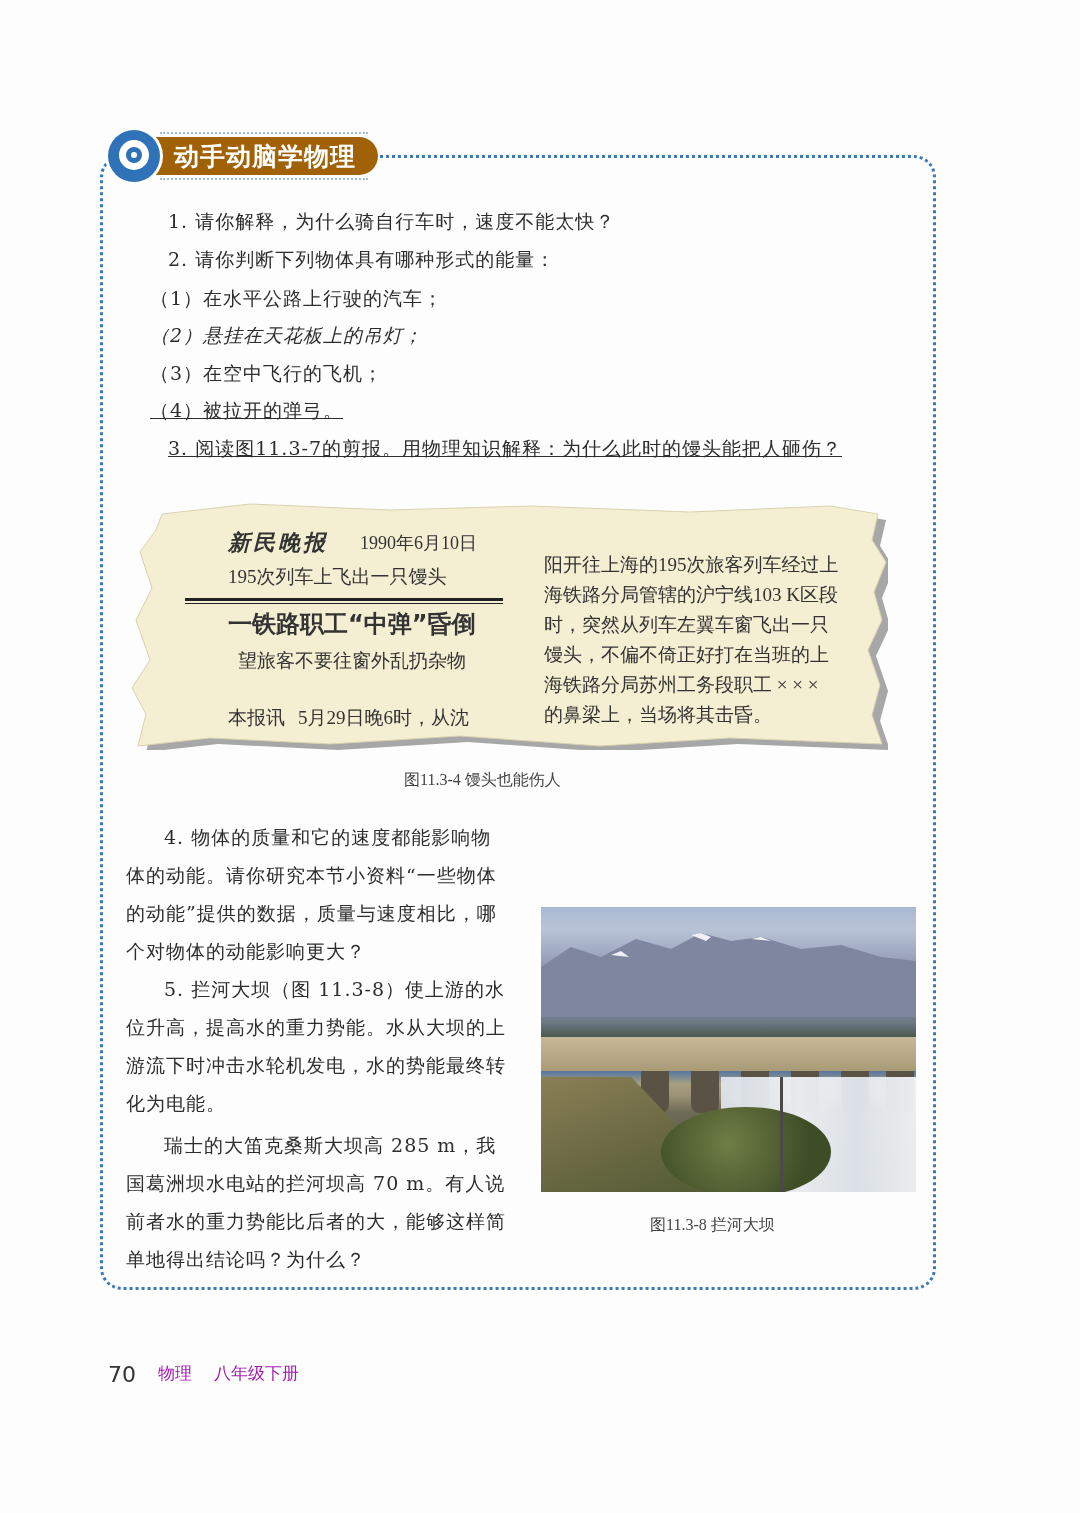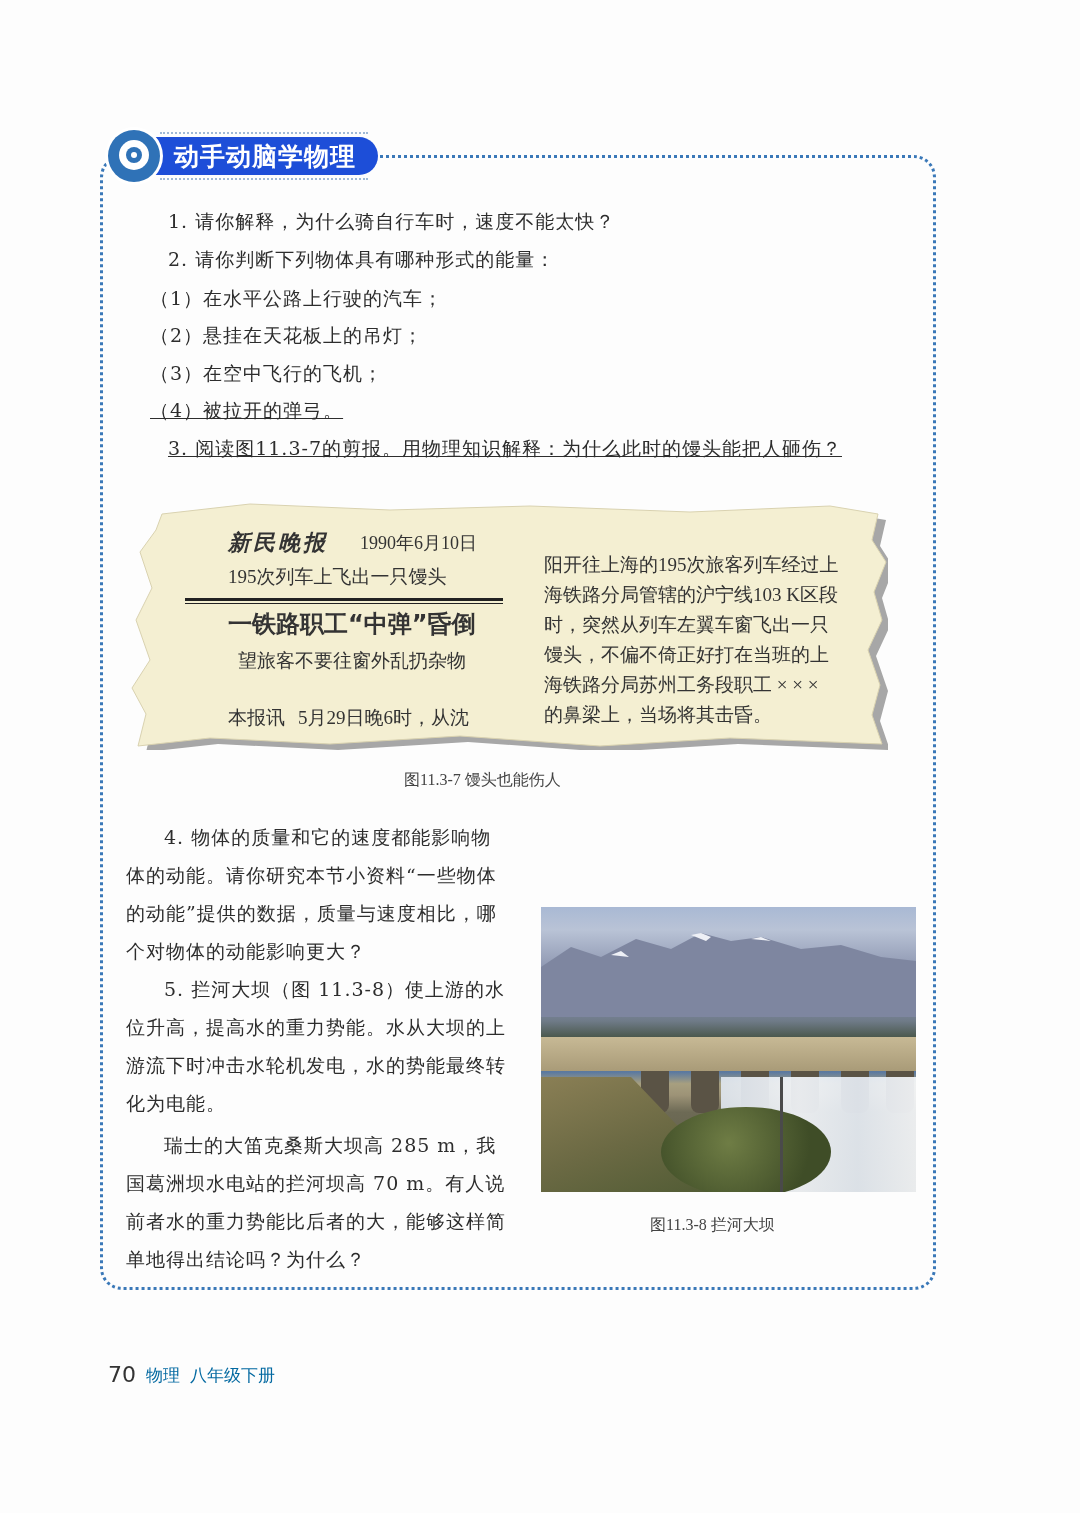--- a/index.html
+++ b/index.html
@@ -23,21 +23,21 @@
     background: #fff;
   }
   .header-logo .dot {
     position: absolute; left: 18px; top: 17px; width: 16px; height: 16px; border-radius: 50%;
     background: #2f72b7;
   }
   .header-logo .dot::after {
     content: ""; position: absolute; left: 5px; top: 5px; width: 6px; height: 6px; border-radius: 50%; background: #fff;
   }
   .header-pill {
-    margin-left: -14px; height: 38px; background: #1d4ed8; border-radius: 0 19px 19px 0;
+    margin-left: -14px; height: 38px; background: #a16207; border-radius: 0 19px 19px 0;
     padding: 0 22px 0 28px; display: flex; align-items: center; color: #fff;
     font-family: "DejaVu Sans", "Liberation Sans", sans-serif; font-size: 25px; font-weight: bold; letter-spacing: 1px;
     position: relative;
   }
   .header-pill::before, .header-pill::after {
     content: ""; position: absolute; left: 14px; right: 10px; border-top: 2px dotted #9fb9d6;
   }
   .header-pill::before { top: -5px; }
   .header-pill::after { bottom: -5px; }
 
@@ -81,41 +81,41 @@
     position: absolute; left: 0; top: 170px; width: 200px; height: 115px;
     background: linear-gradient(160deg, #8a7f55, #6c6a44 50%, #4e5a33);
     clip-path: polygon(0 0, 45% 0, 100% 100%, 0 100%);
   }
   .photo .bush {
     position: absolute; left: 120px; top: 200px; width: 170px; height: 90px; border-radius: 50%;
     background: radial-gradient(circle at 40% 40%, #6f7d45, #3f4d27 70%);
   }
   .photo .pole { position: absolute; left: 239px; top: 170px; width: 3px; height: 115px; background: #4a4a4a; }
 
-  .footer { position: absolute; left: 108px; top: 1362px; display: flex; align-items: flex-end; gap: 10px; }
+  .footer { position: absolute; left: 108px; top: 1362px; display: flex; align-items: flex-start; gap: 22px; }
   .page-num { font-family: "DejaVu Sans", "Liberation Sans", sans-serif; font-size: 22px; color: #333; }
-  .footer-text { font-family: "DejaVu Sans", "Liberation Sans", sans-serif; font-size: 17px; color: #0369a1; }
+  .footer-text { font-family: "DejaVu Sans", "Liberation Sans", sans-serif; font-size: 17px; color: #a21caf; }
 </style>
 </head>
 <body>
 
 <div class="frame"></div>
 
 <div class="header-tab">
   <div class="header-logo">
     <div class="ring"></div>
       <div class="dot"></div>
   </div>
   <div class="header-pill">动手动脑学物理</div>
 </div>
 
 <div class="q" style="left:168px; top:202px;">1. 请你解释，为什么骑自行车时，速度不能太快？</div>
 <div class="q" style="left:168px; top:240px;">2. 请你判断下列物体具有哪种形式的能量：</div>
 <div class="q" style="left:150px; top:279px;">（1）在水平公路上行驶的汽车；</div>
-<div class="q" style="left:150px; top:316px;">（2）悬挂在天花板上的吊灯；</div>
+<div class="q" style="left:150px; top:316px;font-style:italic;">（2）悬挂在天花板上的吊灯；</div>
 <div class="q" style="left:150px; top:354px;">（3）在空中飞行的飞机；</div>
 <div class="q" style="left:150px; top:391px;text-decoration:underline;">（4）被拉开的弹弓。</div>
 <div class="q" style="left:168px; top:429px;text-decoration:underline;">3. 阅读图11.3-7的剪报。用物理知识解释：为什么此时的馒头能把人砸伤？</div>
 
 <div class="clip">
   <svg width="758" height="250" viewBox="0 0 758 250">
     <path d="M32,14 L120,4 L260,10 L400,6 L560,12 L700,6 L748,14 L742,40 L756,62 L744,92 L752,120 L738,150 L750,185 L742,215 L752,244 L600,238 L470,246 L330,236 L200,244 L80,238 L8,246 L16,214 L2,188 L20,160 L6,120 L22,88 L10,52 L26,30 Z" fill="#a7a7a7" transform="translate(8,6)"></path>
     <path d="M32,14 L120,4 L260,10 L400,6 L560,12 L700,6 L748,14 L742,40 L756,62 L744,92 L752,120 L738,150 L750,185 L742,215 L752,244 L600,238 L470,246 L330,236 L200,244 L80,238 L8,246 L16,214 L2,188 L20,160 L6,120 L22,88 L10,52 L26,30 Z" fill="#f4efd2" stroke="#d9d2b0" stroke-width="1"></path>
   </svg>
   <div class="clip-text paper-name" style="left:86px; top:28px;">新民晚报</div>
@@ -130,21 +130,21 @@
   <div class="clip-text" style="left:402px; top:50px; font-size:19px; line-height:30px;">
     <div>阳开往上海的195次旅客列车经过上</div>
     <div>海铁路分局管辖的沪宁线103 K区段</div>
     <div>时，突然从列车左翼车窗飞出一只</div>
     <div>馒头，不偏不倚正好打在当班的上</div>
     <div>海铁路分局苏州工务段职工 × × ×</div>
     <div>的鼻梁上，当场将其击昏。</div>
   </div>
 </div>
 
-<div class="caption" style="left:404px; top:770px;">图11.3-7    馒头也能伤人</div>
+<div class="caption" style="left:404px; top:770px;">图11.3-4    馒头也能伤人</div>
 
 <div class="para" style="top:818px;">
   <p class="indent">4. 物体的质量和它的速度都能影响物体的动能。请你研究本节小资料“一些物体的动能”提供的数据，质量与速度相比，哪个对物体的动能影响更大？</p>
   <p class="indent">5. 拦河大坝（图 11.3-8）使上游的水位升高，提高水的重力势能。水从大坝的上游流下时冲击水轮机发电，水的势能最终转化为电能。</p>
   <p class="indent" style="margin-top:4px;">瑞士的大笛克桑斯大坝高 285 m，我国葛洲坝水电站的拦河坝高 70 m。有人说前者水的重力势能比后者的大，能够这样简单地得出结论吗？为什么？</p>
 </div>
 
 <div class="photo">
   <svg class="mtn" viewBox="0 0 375 90" preserveAspectRatio="none">
     <path d="M0,40 L30,20 L60,30 L95,12 L130,22 L160,6 L190,14 L220,10 L260,22 L300,18 L340,30 L375,34 L375,90 L0,90 Z" fill="#7e86a0"></path>

